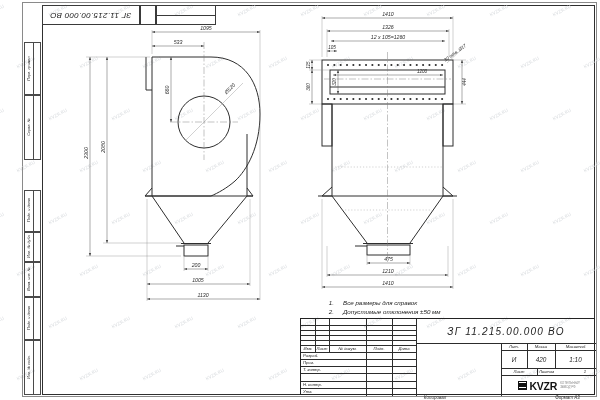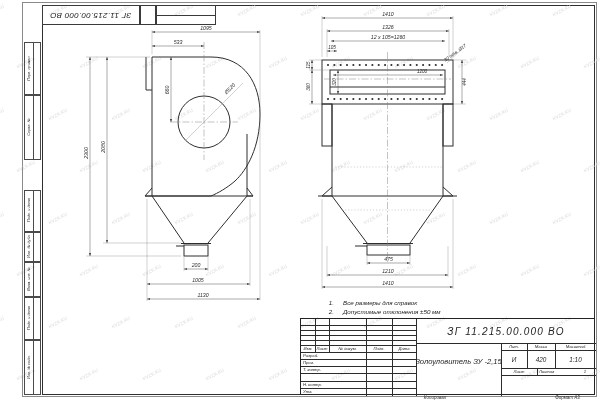--- a/index.html
+++ b/index.html
@@ -360,31 +360,38 @@
     <span class="cell" style="left:91px;top:25.5px;width:24px;height:7.5px;">Дата</span>
 
     <span class="cell left" style="left:0;top:33px;width:65px;height:7px;">Разраб.</span>
     <span class="cell left" style="left:0;top:40px;width:65px;height:7px;">Пров.</span>
     <span class="cell left" style="left:0;top:47px;width:65px;height:7px;">Т. контр.</span>
     <span class="cell left" style="left:0;top:61.5px;width:65px;height:7.5px;">Н. контр.</span>
     <span class="cell left" style="left:0;top:69px;width:65px;height:7.5px;">Утв.</span>
 
     <span class="cell docnum" style="left:115px;top:0;width:180px;height:24px;">ЗГ 11.215.00.000  ВО</span>
 
-    <span class="cell pname" style="left:115px;top:24px;width:85px;height:36px;">Золоуловитель  ЗУ -2,15</span>
 
     <span class="cell" style="left:200px;top:24px;width:26px;height:7px;">Лит.</span>
     <span class="cell" style="left:226px;top:24px;width:28px;height:7px;">Масса</span>
     <span class="cell" style="left:254px;top:24px;width:41px;height:7px;">Масштаб</span>
     <span class="cell val" style="left:200px;top:31px;width:26px;height:18px;">И</span>
     <span class="cell val" style="left:226px;top:31px;width:28px;height:18px;">420</span>
     <span class="cell val" style="left:254px;top:31px;width:41px;height:18px;">1:10</span>
 
     <span class="cell" style="left:200px;top:49px;width:36px;height:7px;">Лист</span>
     <span class="cell left" style="left:236px;top:49px;width:40px;height:7px;">Листов</span>
     <span class="cell" style="left:276px;top:49px;width:16px;height:7px;">1</span>
 
+    <div class="logo-cell" style="left:200px;top:56px;width:95px;height:21px;">
+      <i class="logo-sq"></i>
+      <span class="logo-word">KVZR</span>
+      <span class="logo-sub">
+        <span>КОТЕЛЬНЫЙ</span>
+        <span>ЗАВОД РФ</span>
+      </span>
+    </div>
   </div>
 
   <div class="underframe" style="left:395px;top:395.2px;width:80px;">Копировал</div>
   <div class="underframe" style="left:540px;top:395.2px;width:55px;">Формат А3</div>
 
 </div>
 
 </body></html>

